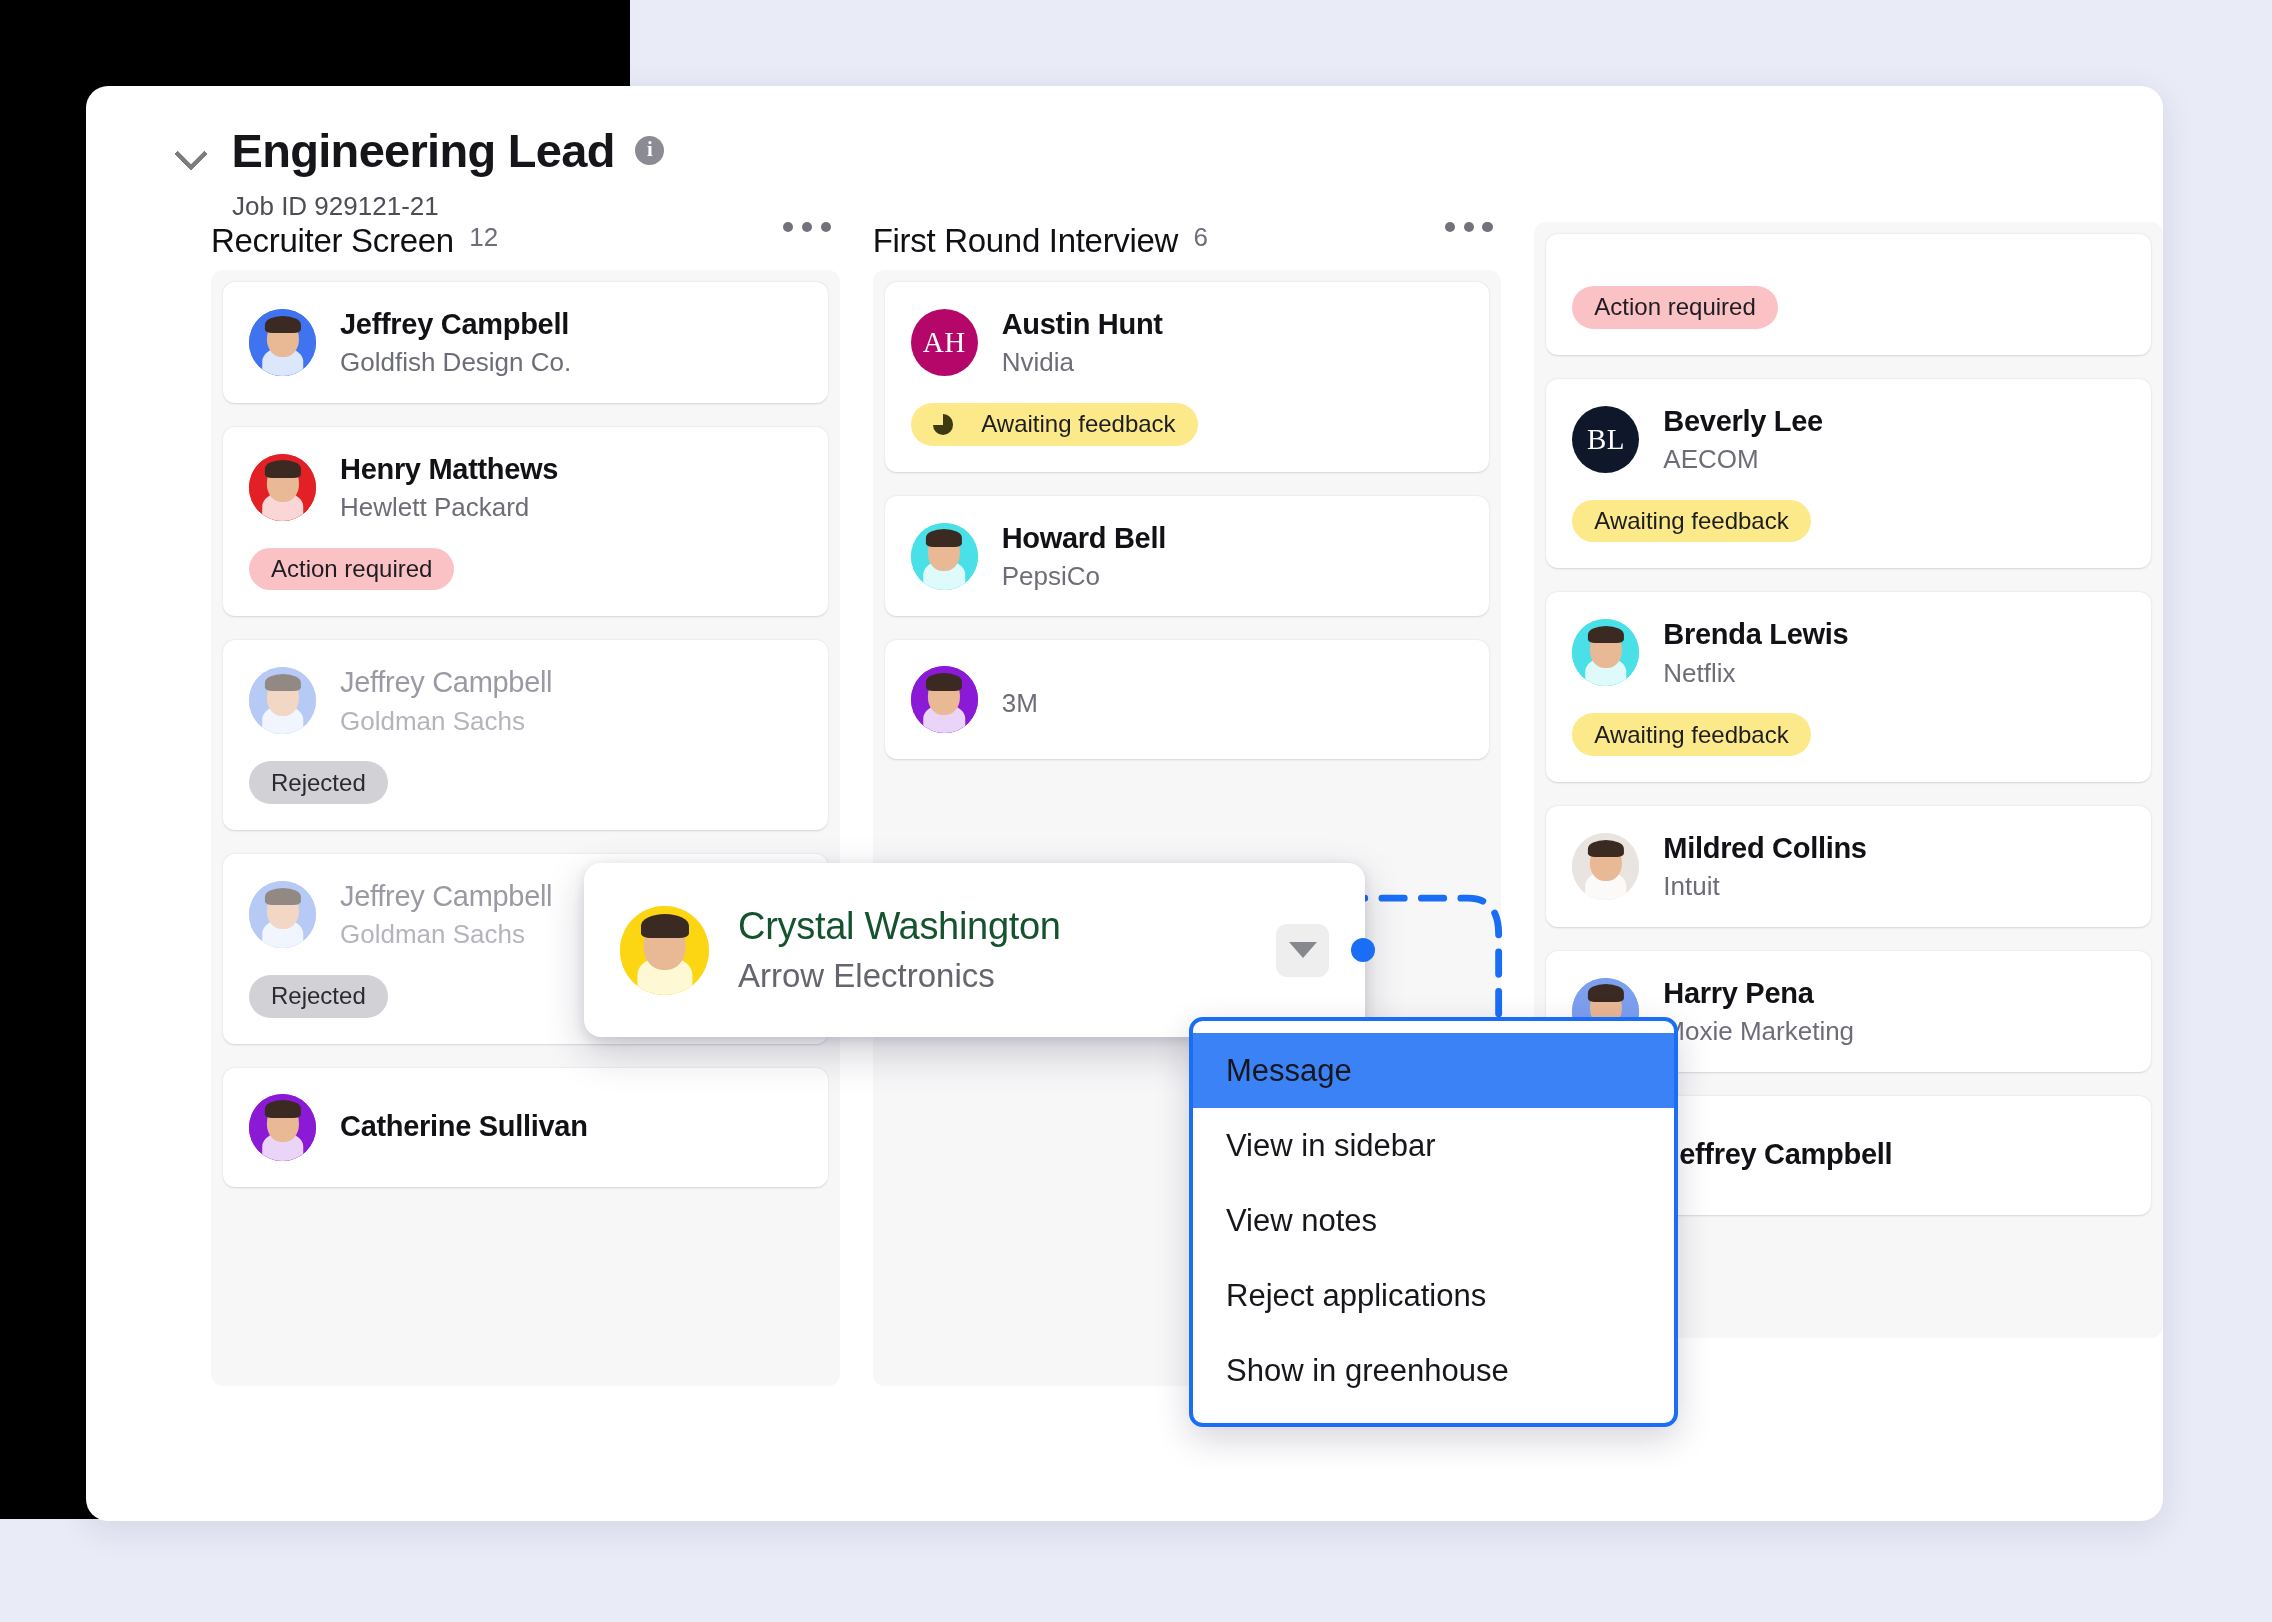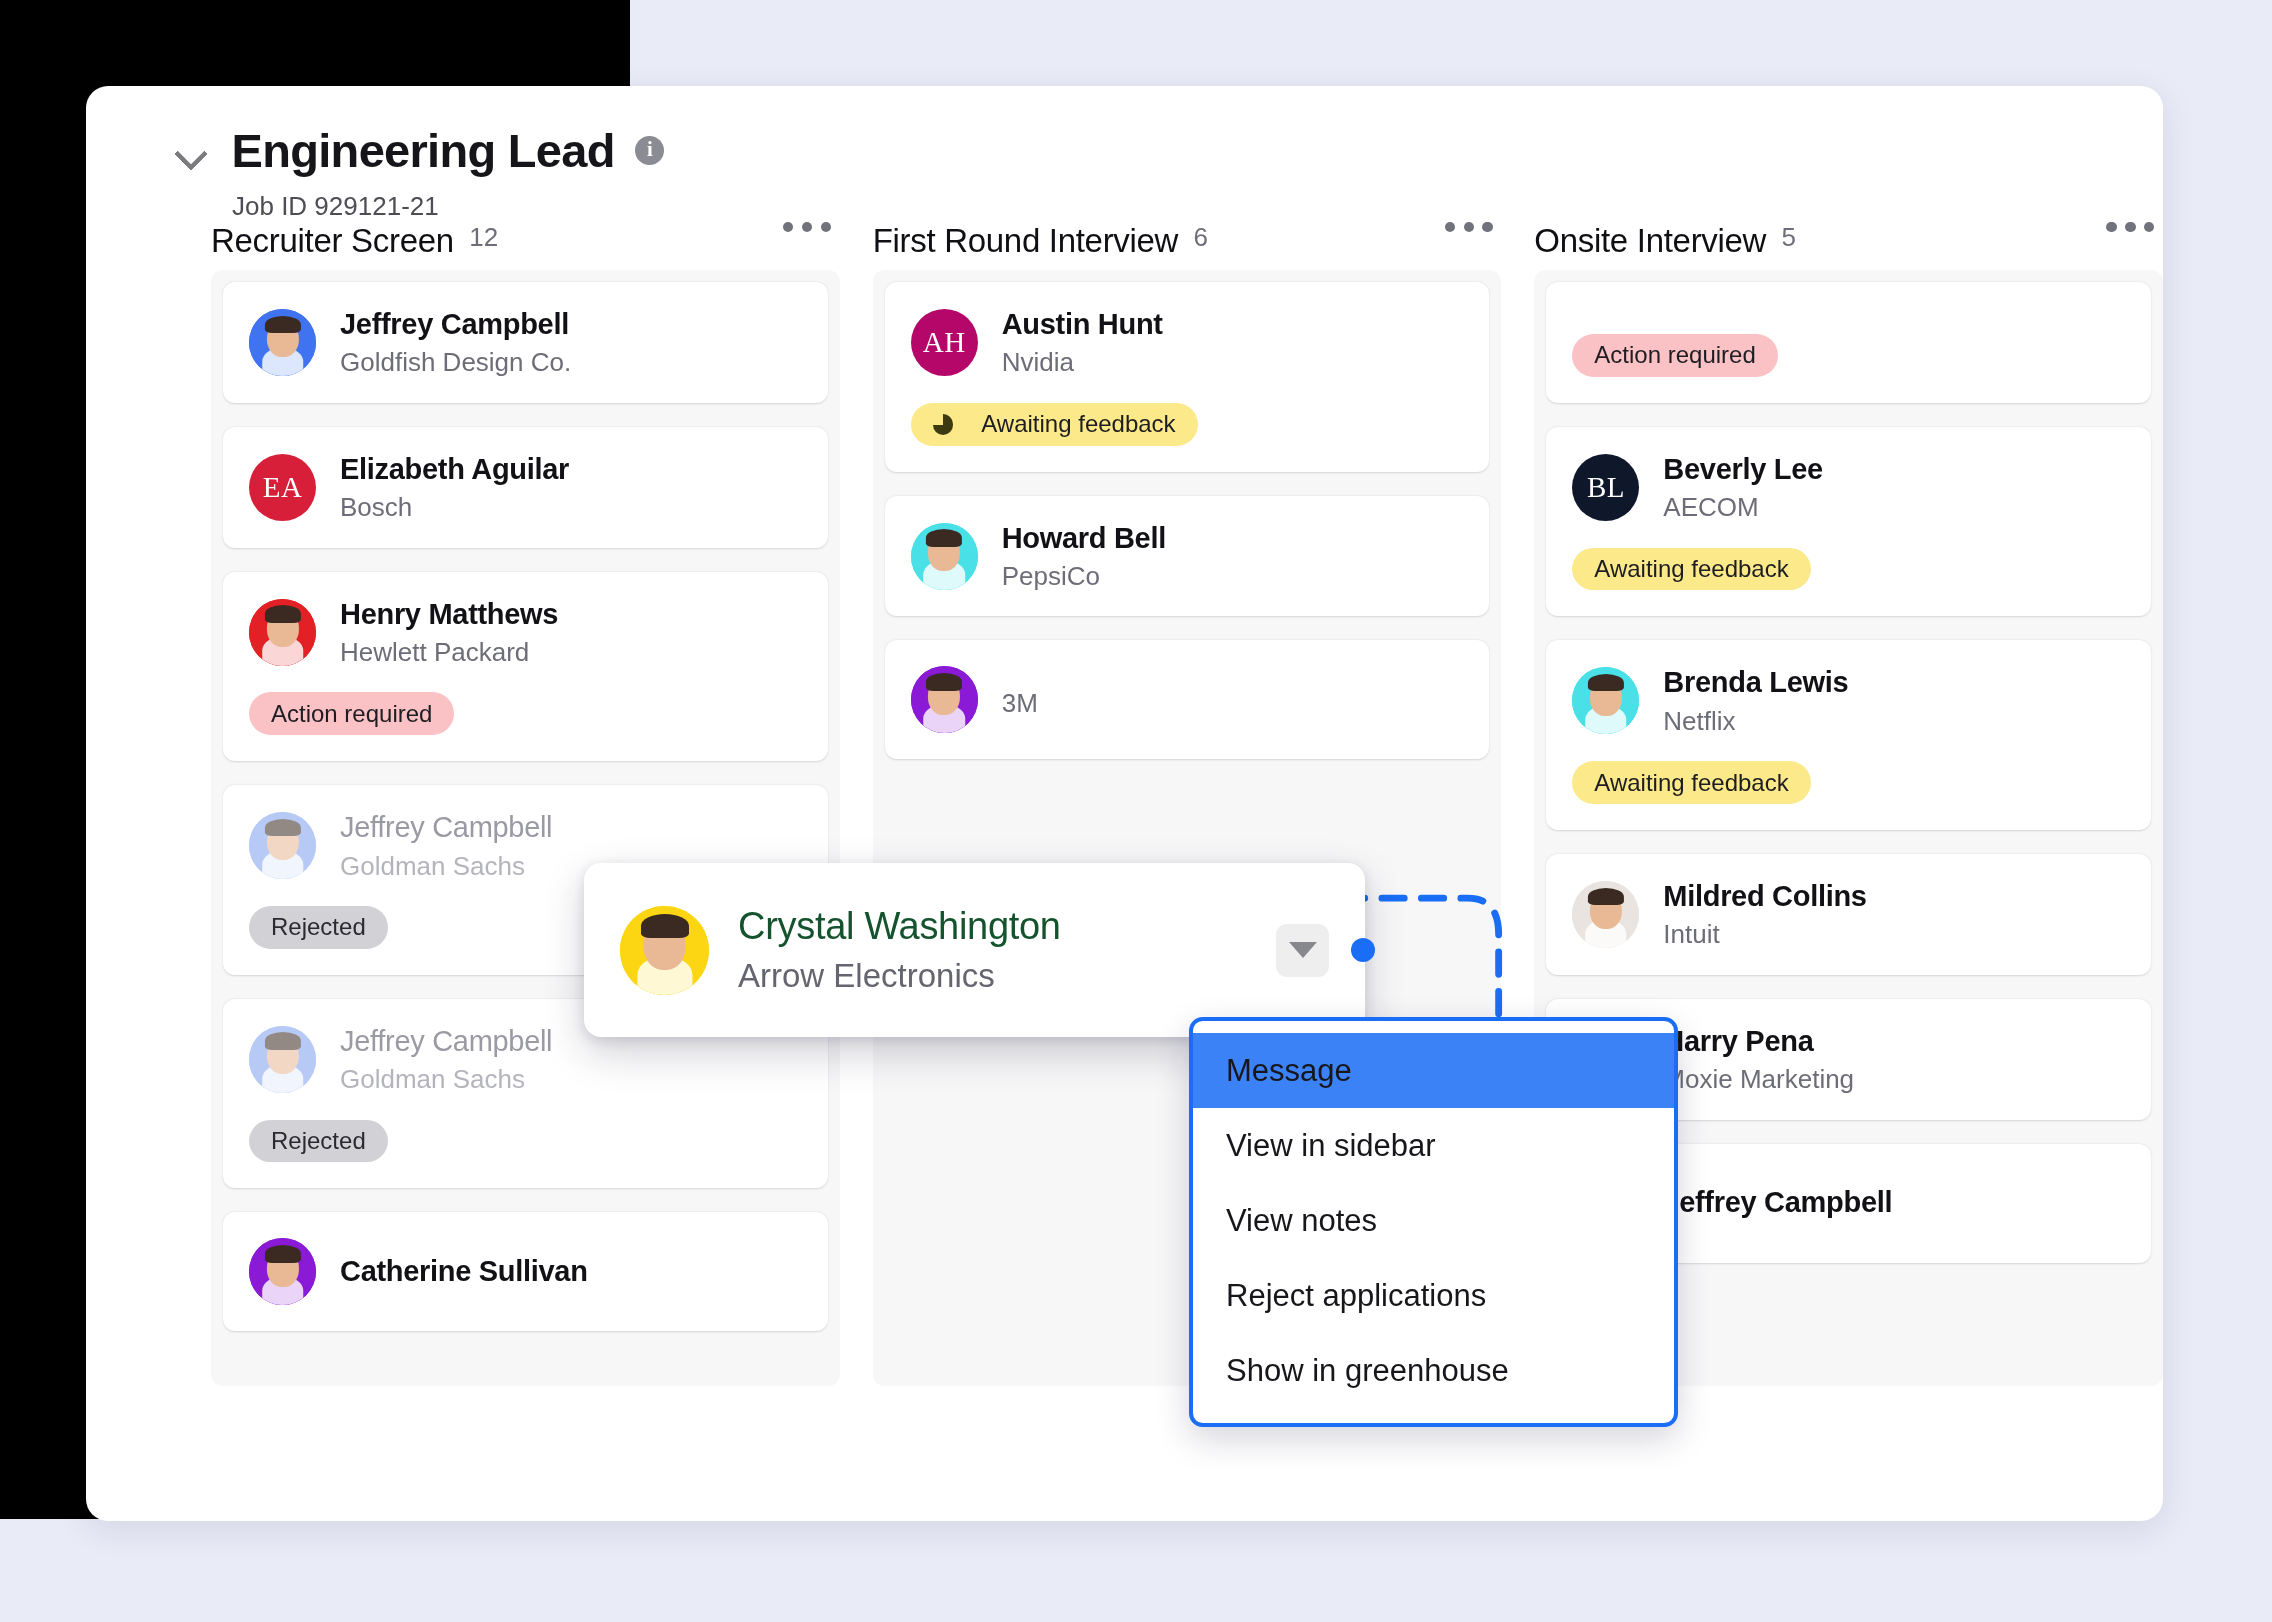--- a/index.html
+++ b/index.html
@@ -153,29 +153,20 @@
                 <div style="position:absolute;left:50%;transform:translateX(-50%);bottom:-4%;width:62%;height:46%;border-radius:44% 44% 0 0;background:rgba(255,255,255,.82);"></div>
                 <div style="position:absolute;left:50%;transform:translateX(-50%);top:16%;width:48%;height:56%;border-radius:50% 50% 46% 46%;background:#e9b894;"></div>
                 <div style="position:absolute;left:50%;transform:translateX(-50%);top:10%;width:54%;height:26%;border-radius:50% 50% 20% 20%;background:#3a2a22;"></div>
               </div>
               <div>
                 <div class="p-name">Jeffrey Campbell</div>
                 <div class="p-co">Goldfish Design Co.</div>
               </div>
             </div>
           </div>
-          <div class="card">
-            <div class="card-row">
-              <div class="avatar initials" style="background: rgb(216, 31, 58);">EA</div>
-              <div>
-                <div class="p-name">Elizabeth Aguilar</div>
-                <div class="p-co">Bosch</div>
-              </div>
-            </div>
-          </div>
           <div class="card"><div class="card-row">
               <div class="avatar" style="background: rgb(227, 32, 38);">
                 <div style="position:absolute;inset:0;background:#e32026;"></div>
                 <div style="position:absolute;left:50%;transform:translateX(-50%);bottom:-4%;width:62%;height:46%;border-radius:44% 44% 0 0;background:rgba(255,255,255,.82);"></div>
                 <div style="position:absolute;left:50%;transform:translateX(-50%);top:16%;width:48%;height:56%;border-radius:50% 50% 46% 46%;background:#e9b894;"></div>
                 <div style="position:absolute;left:50%;transform:translateX(-50%);top:10%;width:54%;height:26%;border-radius:50% 50% 20% 20%;background:#3a2a22;"></div>
               </div>
               <div>
                 <div class="p-name">Henry Matthews</div>
                 <div class="p-co">Hewlett Packard</div>
@@ -271,29 +262,20 @@
               </div>
               <div>
                 <div class="p-name"></div>
                 <div class="p-co">3M</div>
               </div>
             </div>
           </div>
         </div>
       </div>
       <div class="column">
-        <div class="col-head">
-          <span class="col-name">Onsite Interview</span>
-          <span class="col-count">5</span>
-          <span class="col-dots">
-            <i></i>
-            <i></i>
-            <i></i>
-          </span>
-        </div>
         <div class="col-track">
           <div class="card"><div class="badge red">
               <span>Action required</span>
             </div></div>
           <div class="card"><div class="card-row">
               <div class="avatar initials" style="background: #0f172a;">BL</div>
               <div>
                 <div class="p-name">Beverly Lee</div>
                 <div class="p-co">AECOM</div>
               </div>

